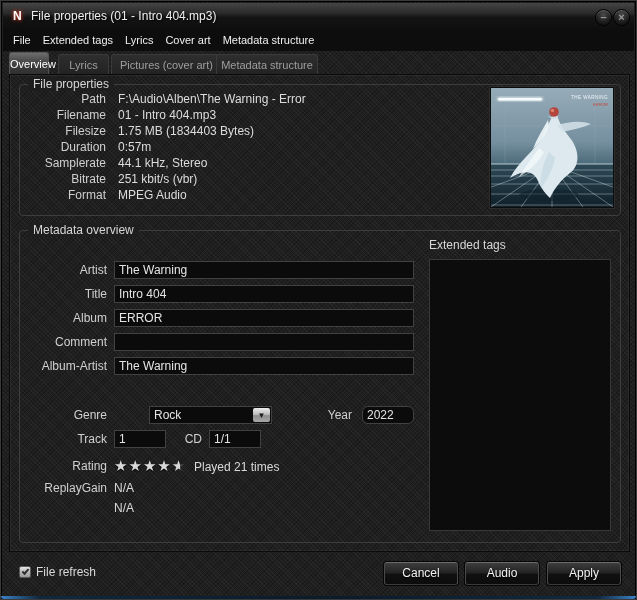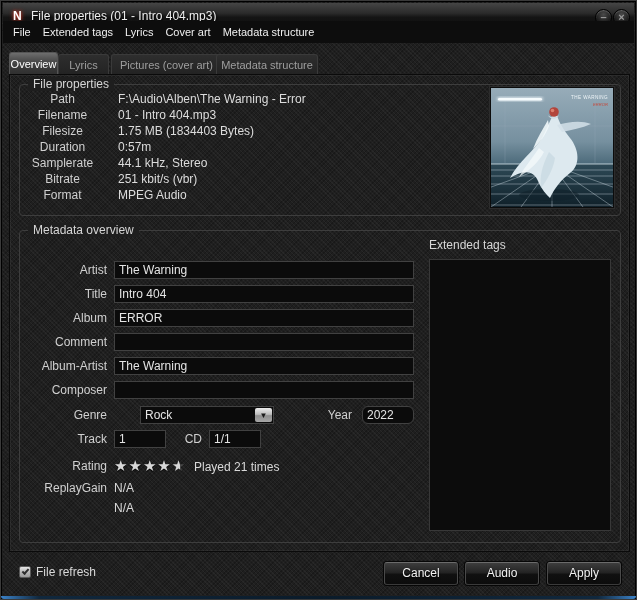--- a/index.html
+++ b/index.html
@@ -9,47 +9,47 @@
 #window{position:absolute;inset:0;border:1px solid #3a3a3a;outline:1px solid #000;outline-offset:-2px}
 #blueline{position:absolute;left:0;right:0;bottom:0;height:3px;background:linear-gradient(90deg,#3b82c8,#10283e 6%,#0a1b2a 50%,#10283e 94%,#3b82c8);border-radius:0 0 3px 3px}
 
 #titlebar{position:absolute;left:2px;top:2px;right:2px;height:26px;background-image:linear-gradient(#454545,#2a2a2a 40%,#141414 55%,#0e0e0e 100%),linear-gradient(45deg,rgba(255,255,255,.03) 25%,transparent 25%,transparent 75%,rgba(255,255,255,.03) 75%);background-color:#161616;line-height:26px}
 #win-icon{position:absolute;left:10px;top:0;font-weight:bold;font-size:12px;color:#fff;text-shadow:0 0 3px #d03a2a,0 0 5px #a02a1a}
 #win-title{position:absolute;left:28px;top:0;font-weight:normal;font-size:12px;color:#eee;text-shadow:1px 1px 2px #000}
 .capbtn{position:absolute;top:6px;width:17px;height:17px;border-radius:50%;background:radial-gradient(circle at 50% 30%,#4a4a4a,#1c1c1c 60%,#0c0c0c);border:1px solid #000;box-shadow:inset 0 1px 1px rgba(255,255,255,.25);color:#9a9a9a;text-align:center;line-height:15px;font-size:11px;font-weight:bold}
 #btn-min{right:22px}
 #btn-close{right:4px}
 
-#menubar{position:absolute;left:2px;top:20px;right:2px;height:22px;background:#0d0d0d;display:flex;align-items:flex-start}
+#menubar{position:absolute;left:2px;top:28px;right:2px;height:22px;background:#0d0d0d;display:flex;align-items:flex-start}
 .menu-item{padding:0 4px;margin-left:4px;color:#f0f0f0;line-height:22px;font-size:11px}
 .menu-item:first-child{margin-left:6px}
 
 #tabstrip{position:absolute;left:2px;top:50px;right:2px;height:23px}
 .tab{position:absolute;bottom:0;height:20px;line-height:20px;text-align:center;font-size:11px;background:linear-gradient(#2e2e2e,#232323);border:1px solid #3a3a3a;border-bottom:none;border-radius:3px 3px 0 0;color:#9f9f9f}
 .tab.active{height:22px;line-height:22px;background:linear-gradient(#6e6e6e,#4e4e4e 35%,#383838 70%,#303030);color:#fff;border-color:#555;z-index:2}
 
 #panel{position:absolute;left:8px;top:73px;width:621px;height:478px;border:1px solid #0a0a0a;box-shadow:inset 0 0 0 1px rgba(255,255,255,.05)}
 .group{position:absolute;border:1px solid #3d3d3d;border-radius:4px}
 .glabel{position:absolute;top:-8px;left:8px;padding:0 5px;background:#1e1e1e;color:#d6d6d6}
 #group-file{left:18px;top:83px;width:602px;height:132px}
 #group-meta{left:18px;top:229px;width:602px;height:313px}
 
 #fprows{position:absolute;left:18px;top:90px;width:460px}
 .prow{display:flex;height:16px;line-height:16px}
-.prow .pl{flex:0 0 87px;text-align:center;color:#d0d0d0}
+.prow .pl{flex:0 0 87px;text-align:right;color:#d0d0d0}
 .prow .pv{margin-left:12px;color:#dcdcdc;white-space:nowrap}
 
 #albumart{position:absolute;left:489px;top:86px;width:124px;height:121px;border:1px solid #0c0c0c;box-shadow:0 0 0 1px #2c2c2c}
 
 .mrow{position:absolute;height:18px;line-height:18px}
 .mlabel{position:absolute;width:87px;text-align:right;color:#d0d0d0;line-height:18px}
 .minput{position:absolute;height:18px;background:#0b0b0b;border:1px solid #414141;color:#e4e4e4;font-family:"Liberation Sans",sans-serif;font-size:12px;padding:0 4px;line-height:16px}
 input.minput{outline:none}
 
-#genre-combo{position:absolute;left:120px;top:0;width:134px;height:18px;background:#0b0b0b;border:1px solid #414141}
+#genre-combo{position:absolute;left:129px;top:0;width:123px;height:18px;background:#0b0b0b;border:1px solid #414141}
 #genre-value{position:absolute;left:4px;top:0;line-height:16px;color:#e4e4e4}
 #genre-btn{position:absolute;right:1px;top:1px;bottom:1px;width:17px;background:linear-gradient(#ececec,#bdbdbd 45%,#8e8e8e 55%,#a8a8a8);border-radius:2px;text-align:center;color:#1a1a1a;font-size:8px;line-height:15px}
 
 .star{font-size:15px;color:#d8d8d8;letter-spacing:1px;text-shadow:0 1px 1px #000}
 .star.half{background:linear-gradient(90deg,#d8d8d8 55%,#474747 55%);-webkit-background-clip:text;background-clip:text;color:transparent;text-shadow:none}
 
 #exttags-label{position:absolute;left:428px;top:237px;color:#d6d6d6}
 #exttags-box{position:absolute;left:428px;top:258px;width:182px;height:272px;background:#0c0c0c;border:1px solid #383838}
 
 #checkbox{position:absolute;left:18px;top:565px;width:12px;height:12px;background:linear-gradient(#e6e6e6,#b9b9b9 50%,#9b9b9b);border:1px solid #5a5a5a;border-radius:2px}
@@ -73,21 +73,21 @@
 
   <div id="menubar">
     <span class="menu-item">File</span>
     <span class="menu-item">Extended tags</span>
     <span class="menu-item">Lyrics</span>
     <span class="menu-item">Cover art</span>
     <span class="menu-item">Metadata structure</span>
   </div>
 
   <div id="tabstrip">
-    <div class="tab active" style="left:6px;width:49px">Overview</div>
+    <div class="tab active" style="left:6px;width:40px">Overview</div>
     <div class="tab" style="left:55px;width:51px">Lyrics</div>
     <div class="tab" style="left:108px;width:111px">Pictures (cover art)</div>
     <div class="tab" style="left:213px;width:102px">Metadata structure</div>
   </div>
 
   <div id="panel"></div>
 
   <div class="group" id="group-file">
     <span class="glabel">File properties</span>
   </div>
@@ -194,24 +194,20 @@
       <input class="minput" style="left: 94px; width: 300px;" value="ERROR">
     </div>
     <div class="mrow" style="left:0;top:102px;width:420px">
       <span class="mlabel" style="left:0">Comment</span>
       <input class="minput" style="left: 94px; width: 300px;" value="">
     </div>
     <div class="mrow" style="left:0;top:126px;width:420px">
       <span class="mlabel" style="left:0">Album-Artist</span>
       <input class="minput" style="left: 94px; width: 300px;" value="The Warning">
     </div>
-    <div class="mrow" style="left:0;top:150px;width:420px">
-      <span class="mlabel" style="left:0">Composer</span>
-      <input class="minput" style="left: 94px; width: 300px;" value="">
-    </div>
 
     <div class="mrow" style="left:0;top:175px;width:420px">
       <span class="mlabel" style="left:0">Genre</span>
       <div id="genre-combo">
         <span id="genre-value">Rock</span>
         <span id="genre-btn">▼</span>
       </div>
       <span class="mlabel" style="left:245px;width:87px">Year</span>
       <input class="minput" style="left: 342px; width: 52px; border-radius: 6px;" value="2022">
     </div>

